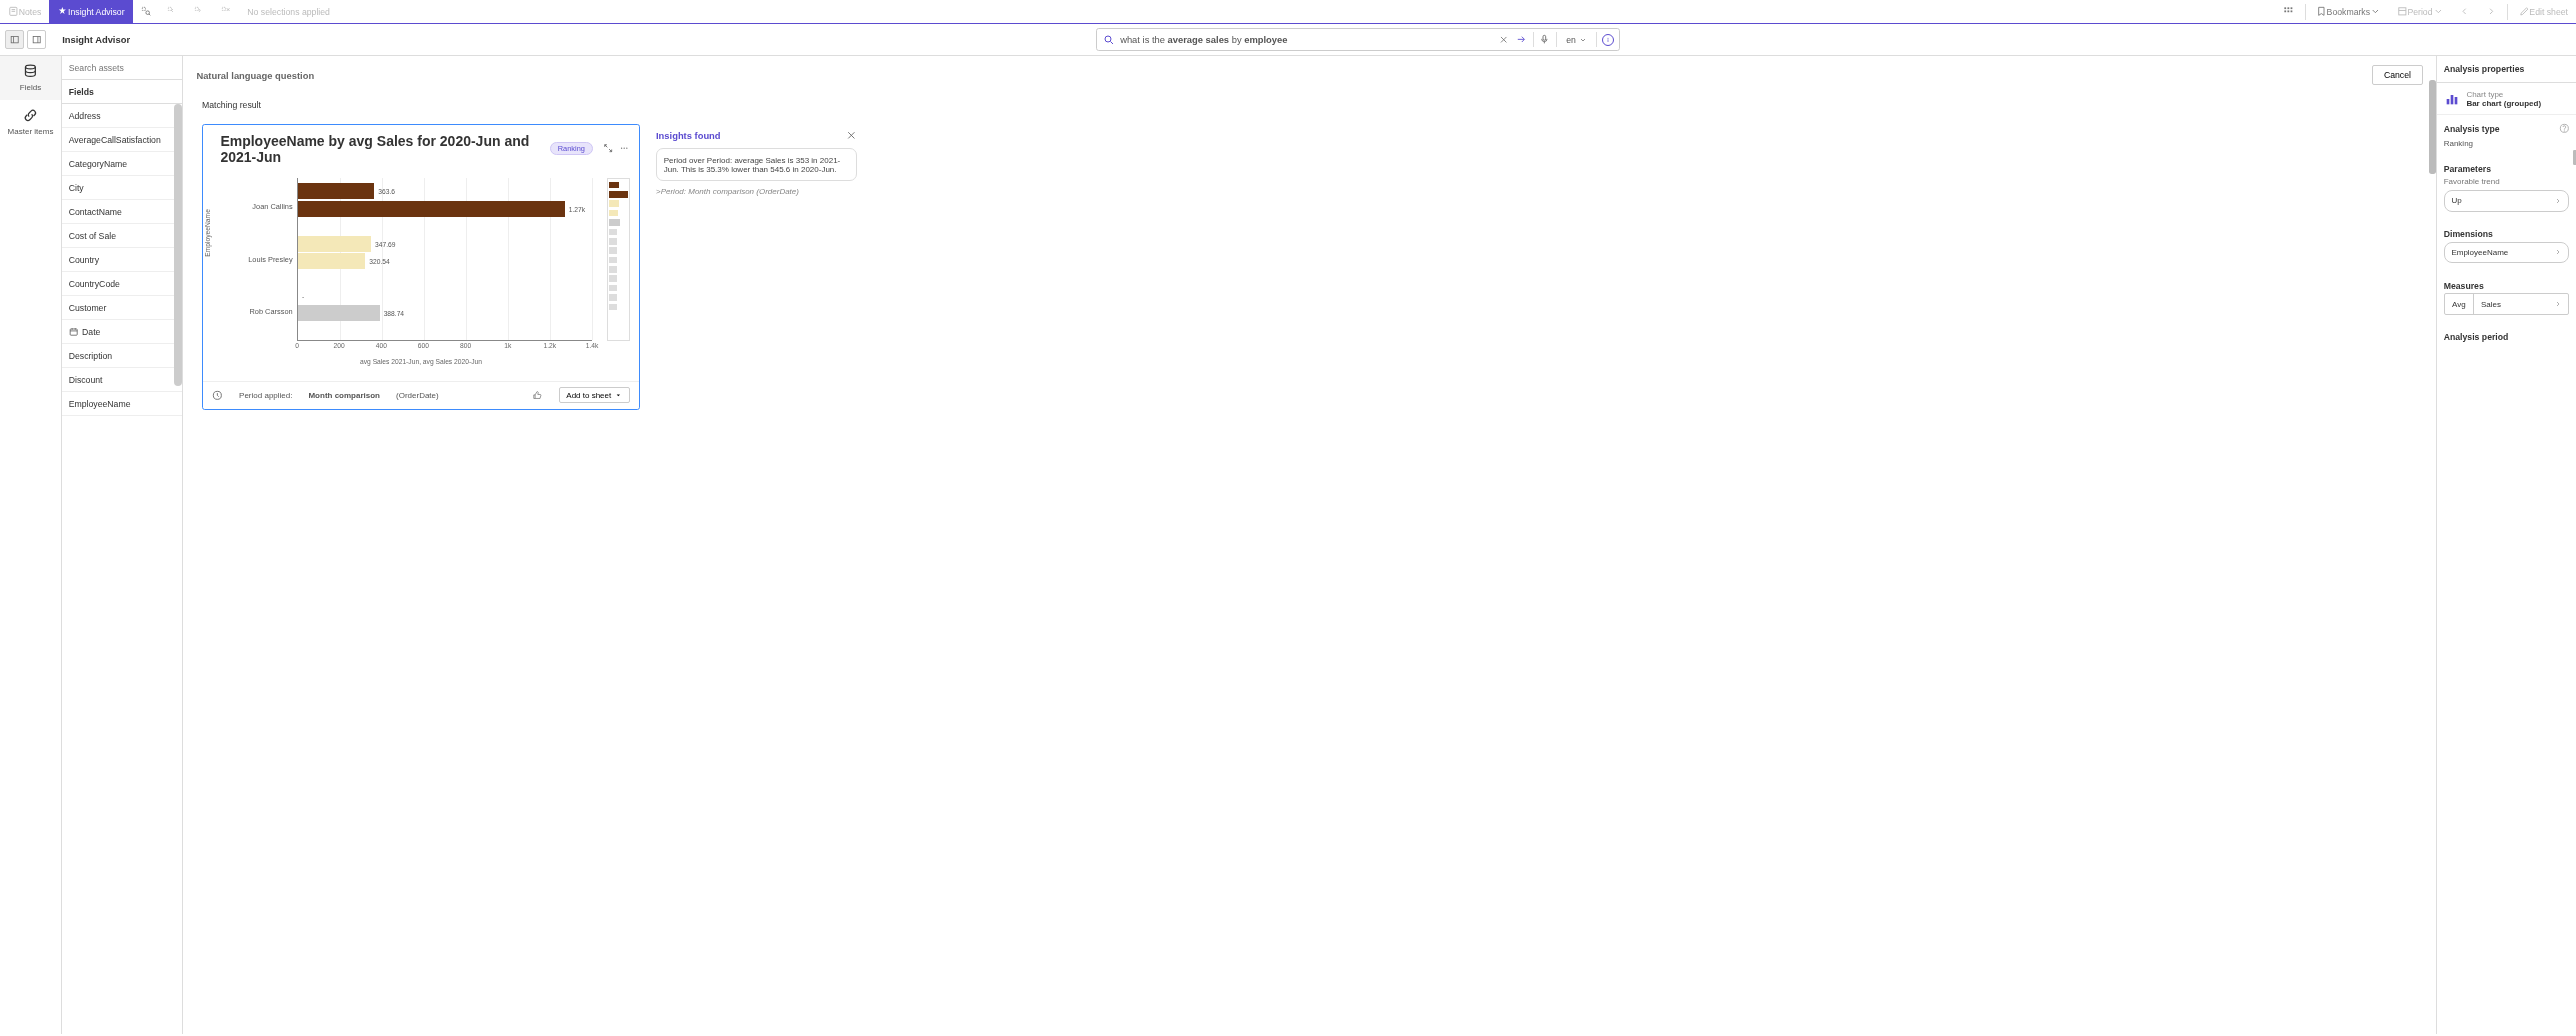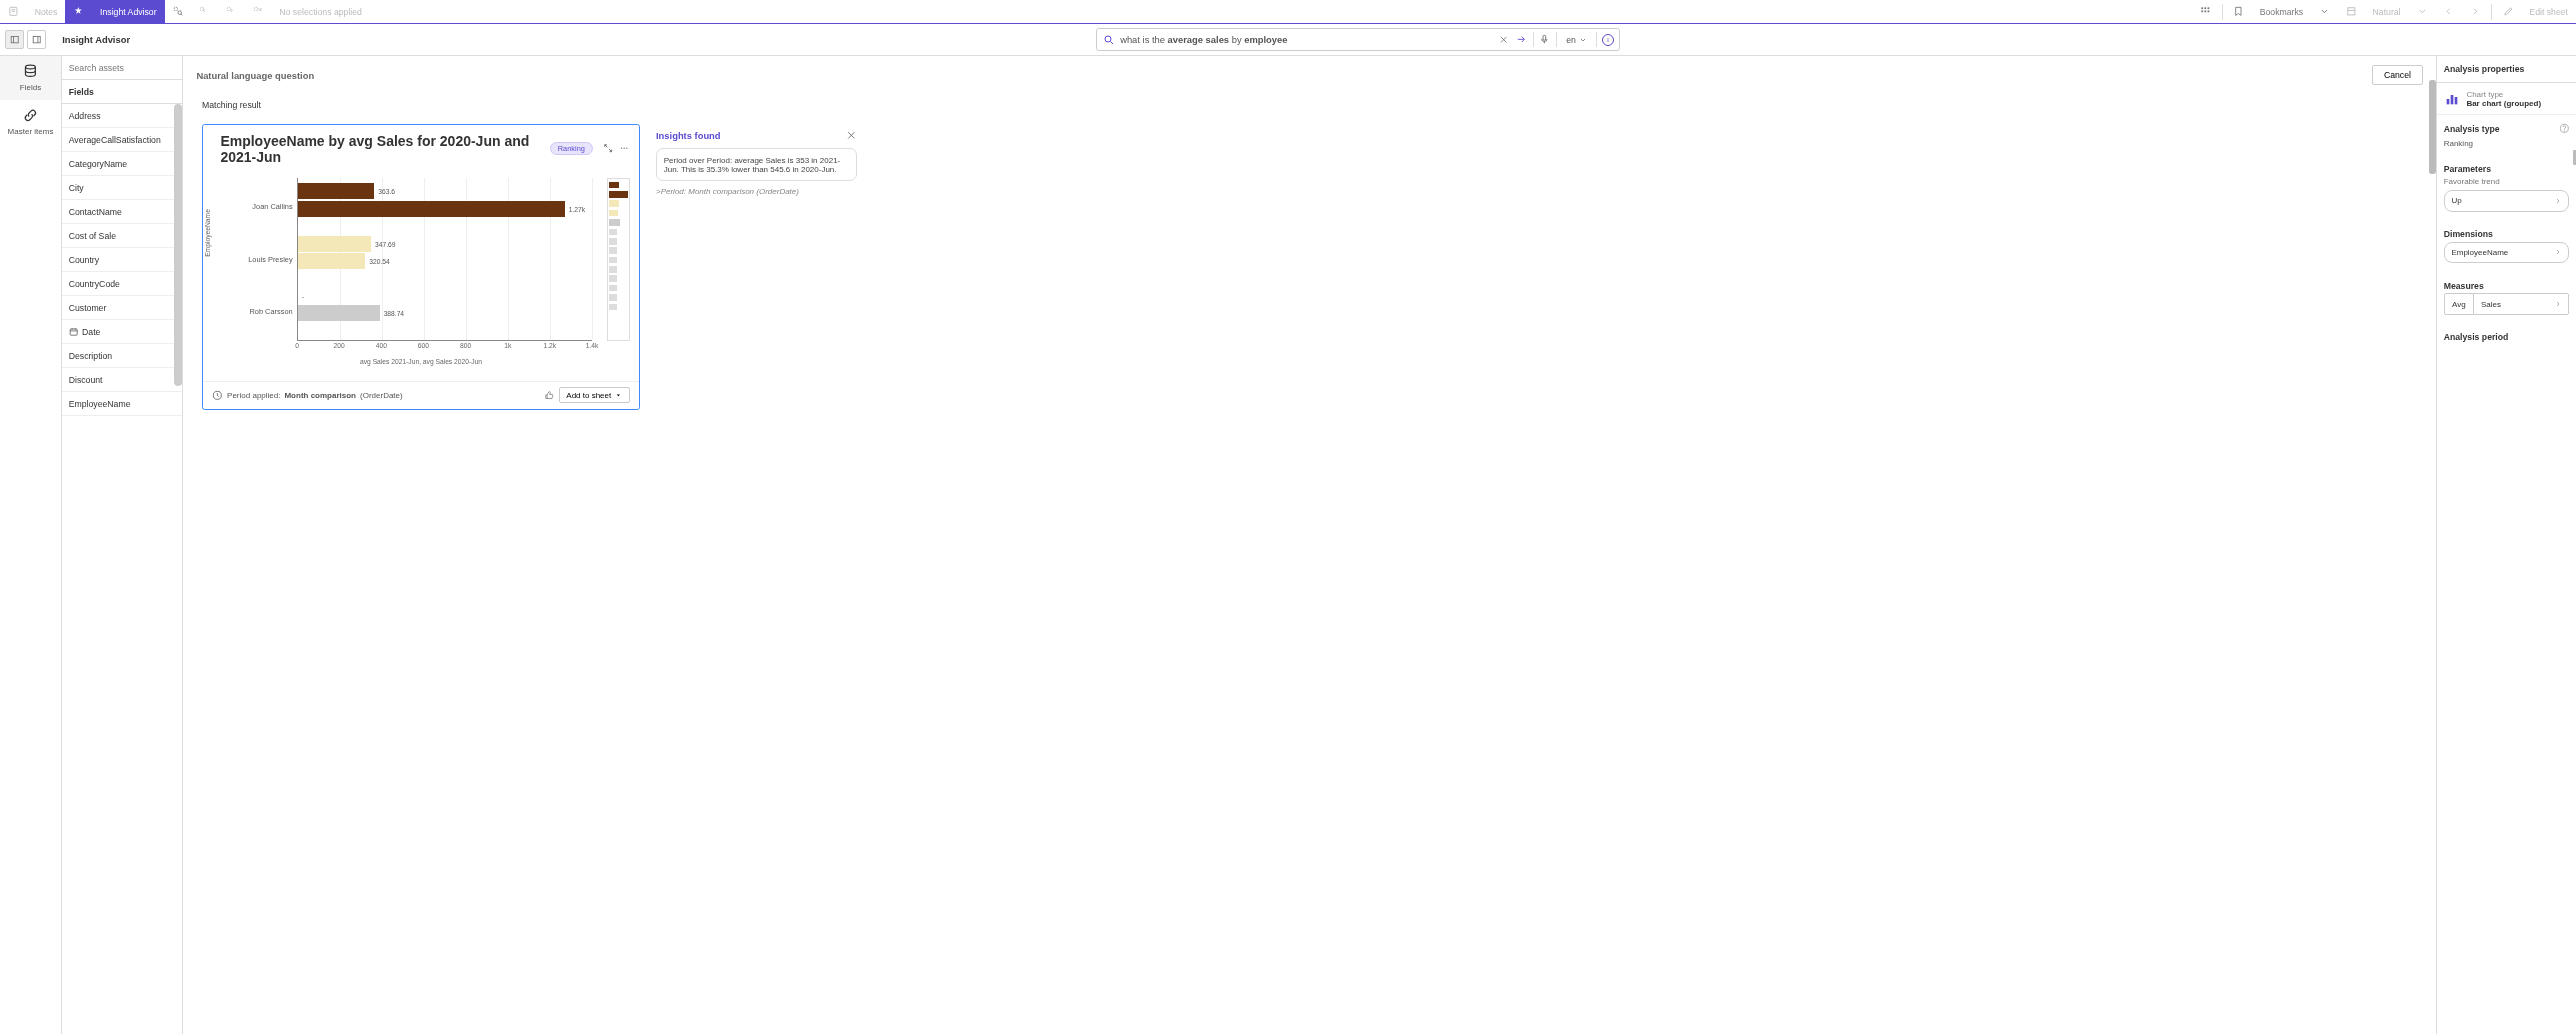--- a/index.html
+++ b/index.html
@@ -1,20 +1,20 @@
 <!DOCTYPE html>
 <html style="font-size:10.7px"><head>
 <meta charset="utf-8">
 <style>
 * { box-sizing: border-box; margin: 0; padding: 0; font-family: -apple-system, BlinkMacSystemFont, "Segoe UI", Helvetica, Arial, sans-serif; }
 body { background: #fff; color: #333; font-size: 8.7px; }
 
 
 .topbar { display: flex; align-items: center; height: 24px; border-bottom: 1.3px solid #5b4bd0; }
-.tb-item { display: flex; align-items: center; height: 100%; padding: 8px 8px; gap: 16px; color: #777; cursor: pointer; }
+.tb-item { display: flex; align-items: center; height: 100%; padding: 8px 8px; gap: 0; color: #777; cursor: pointer; }
 .tb-item.active { background: #5b4bd0; color: #fff; }
 .tb-item.disabled { color: #bbb; }
 .tb-spacer { flex: 1; }
 .tb-icon { width: 10.7px; height: 10.7px; display: flex; align-items: center; justify-content: center; }
 .tb-sep { width: 0.7px; height: 16px; background: #ddd; margin: 0 2.7px; }
 
 
 .subbar { display: flex; align-items: center; height: 32px; border-bottom: 0.7px solid #ddd; }
 .view-toggle { display: flex; gap: 2.7px; padding: 0 5.4px; }
 .vt-btn { width: 19px; height: 19px; border: 0.7px solid #ccc; border-radius: 2px; background: #fff; display: flex; align-items: center; justify-content: center; cursor: pointer; }
@@ -73,21 +73,21 @@
 .xlabel { position: absolute; left: 0; right: 0; bottom: 16px; text-align: center; font-size: 6.7px; color: #666; }
 .mini-map { position: absolute; right: 9.4px; top: 5.4px; bottom: 40px; width: 23px; border: 0.7px solid #ddd; }
 .mm-row { height: 6.7px; background: #ddd; margin: 2.7px 1.3px; }
 .mm-row.r0 { background: #6b3410; width: 50%; }
 .mm-row.r1 { background: #6b3410; width: 90%; }
 .mm-row.r2 { background: #f4e8b8; width: 48%; }
 .mm-row.r3 { background: #f4e8b8; width: 44%; }
 .mm-row.r4 { background: #ccc; width: 52%; }
 .mm-row.g { background: #ddd; width: 40%; }
 
-.card-foot { display: flex; align-items: center; padding: 5.4px 9.4px; gap: 4px; border-top: 0.7px solid #eee; }
+.card-foot { display: flex; align-items: center; padding: 5.4px 9.4px; gap: 16px; border-top: 0.7px solid #eee; }
 .cf-label { font-size: 8px; color: #555; }
 .cf-bold { font-weight: 600; }
 .cf-spacer { flex: 1; }
 .cf-btn { border: 0.7px solid #ccc; border-radius: 2px; padding: 2.7px 6.7px; background: #fff; cursor: pointer; font-size: 8px; display: flex; align-items: center; gap: 4px; }
 .cf-icon { width: 10.7px; height: 10.7px; color: #666; cursor: pointer; }
 
 .insights { width: 201px; }
 .ins-head { display: flex; align-items: center; padding: 6.7px 0; }
 .ins-title { font-weight: 600; color: #5b4bd0; flex: 1; font-size: 9.4px; }
 .ins-close { width: 10.7px; height: 10.7px; color: #666; cursor: pointer; }
@@ -205,21 +205,21 @@
         </svg>
       </span>
   </div>
   <div class="tb-item disabled">
     <span class="tb-icon">
         <svg viewBox="0 0 24 24" fill="none" stroke="currentColor" stroke-width="2">
           <rect x="4" y="4" width="16" height="16"></rect>
           <line x1="4" y1="10" x2="20" y2="10"></line>
         </svg>
       </span>
-    <span style="color:#bbb">Natural</span>
+    <span style="color:#bbb">Period</span>
     <span class="tb-icon">
         <svg viewBox="0 0 24 24" fill="none" stroke="currentColor" stroke-width="2">
           <path d="M6 9 l6 6 l6-6"></path>
         </svg>
       </span>
   </div>
   <div class="tb-item disabled">
       <span class="tb-icon">
         <svg viewBox="0 0 24 24" fill="none" stroke="currentColor" stroke-width="2">
           <path d="M15 6 l-6 6 l6 6"></path>

